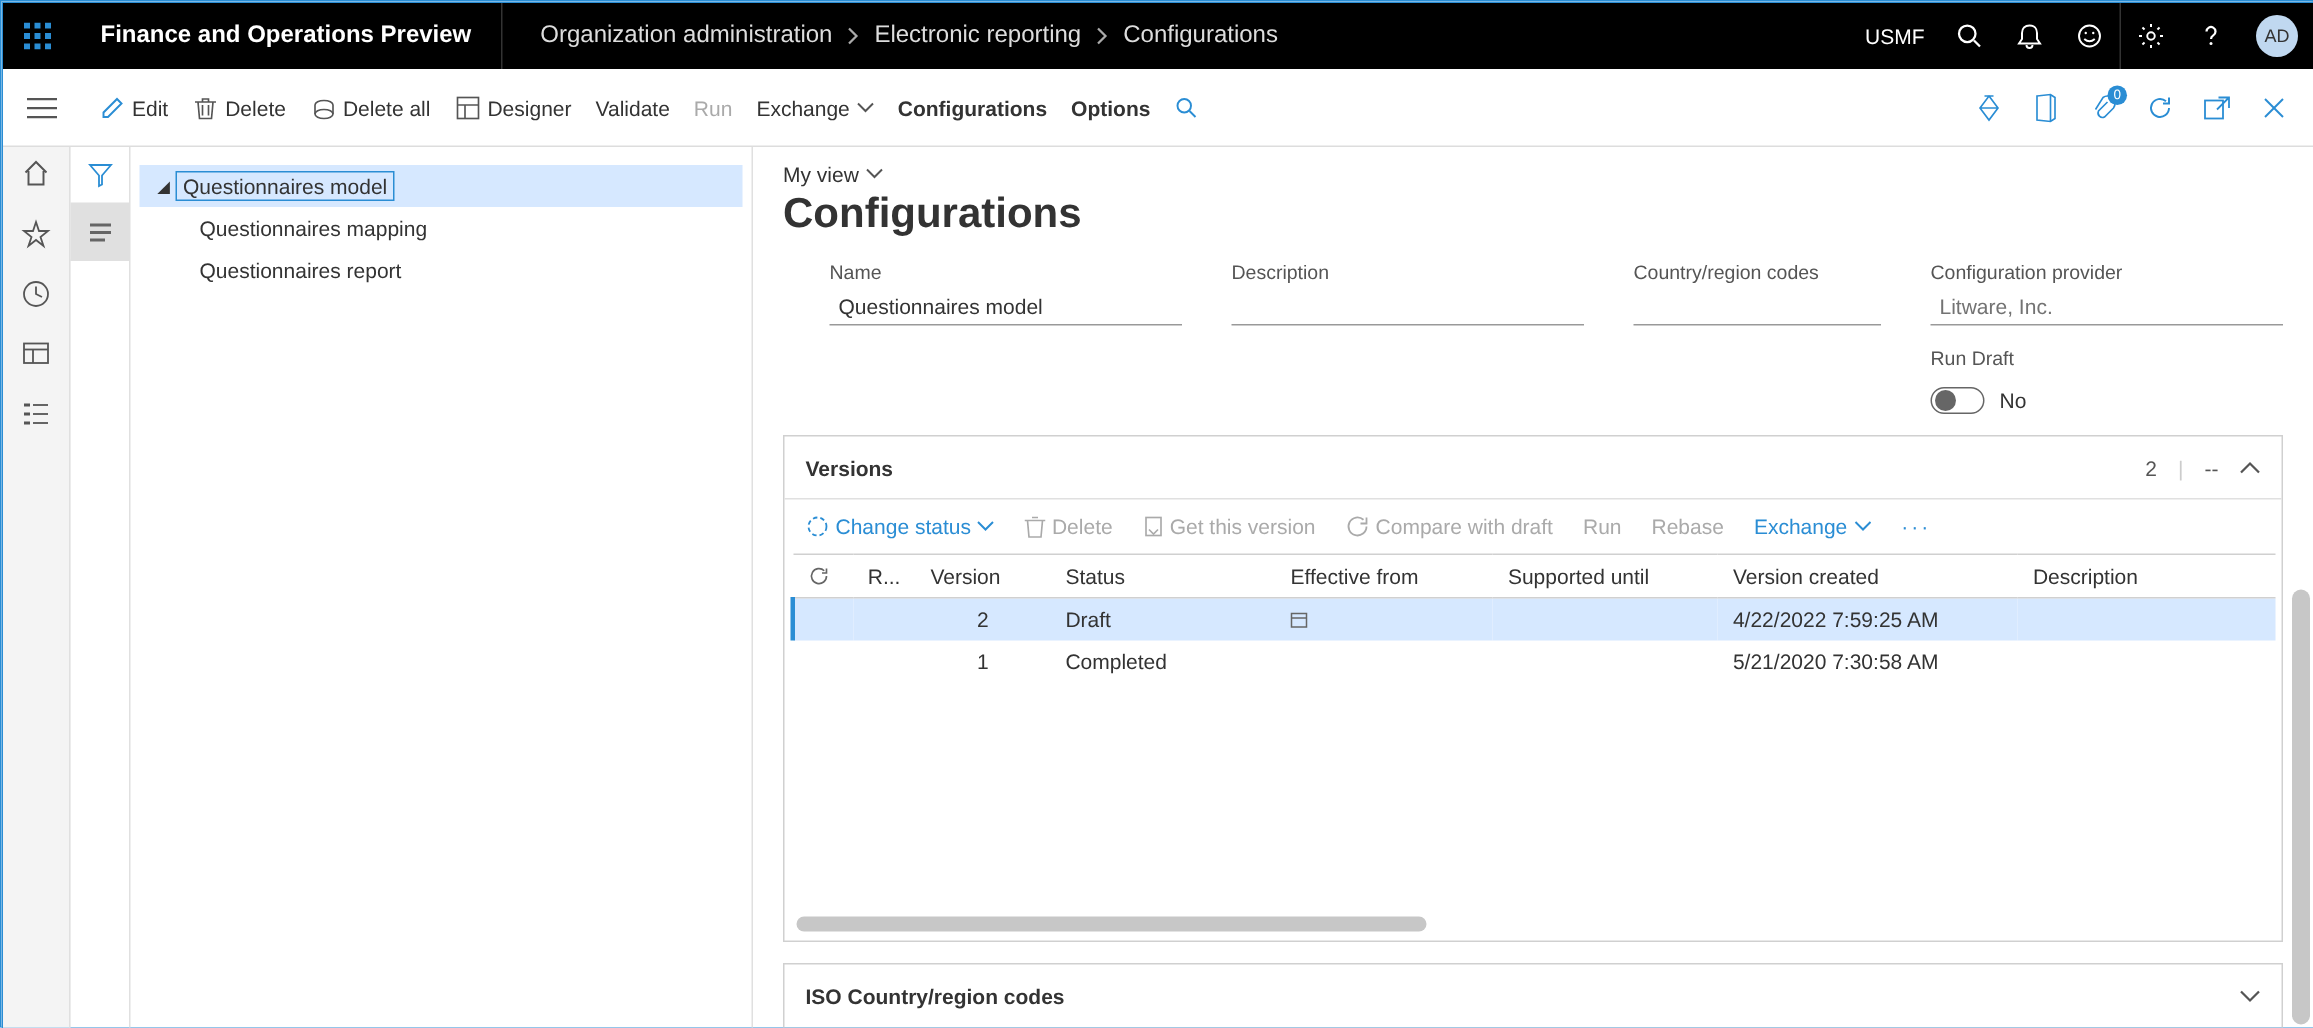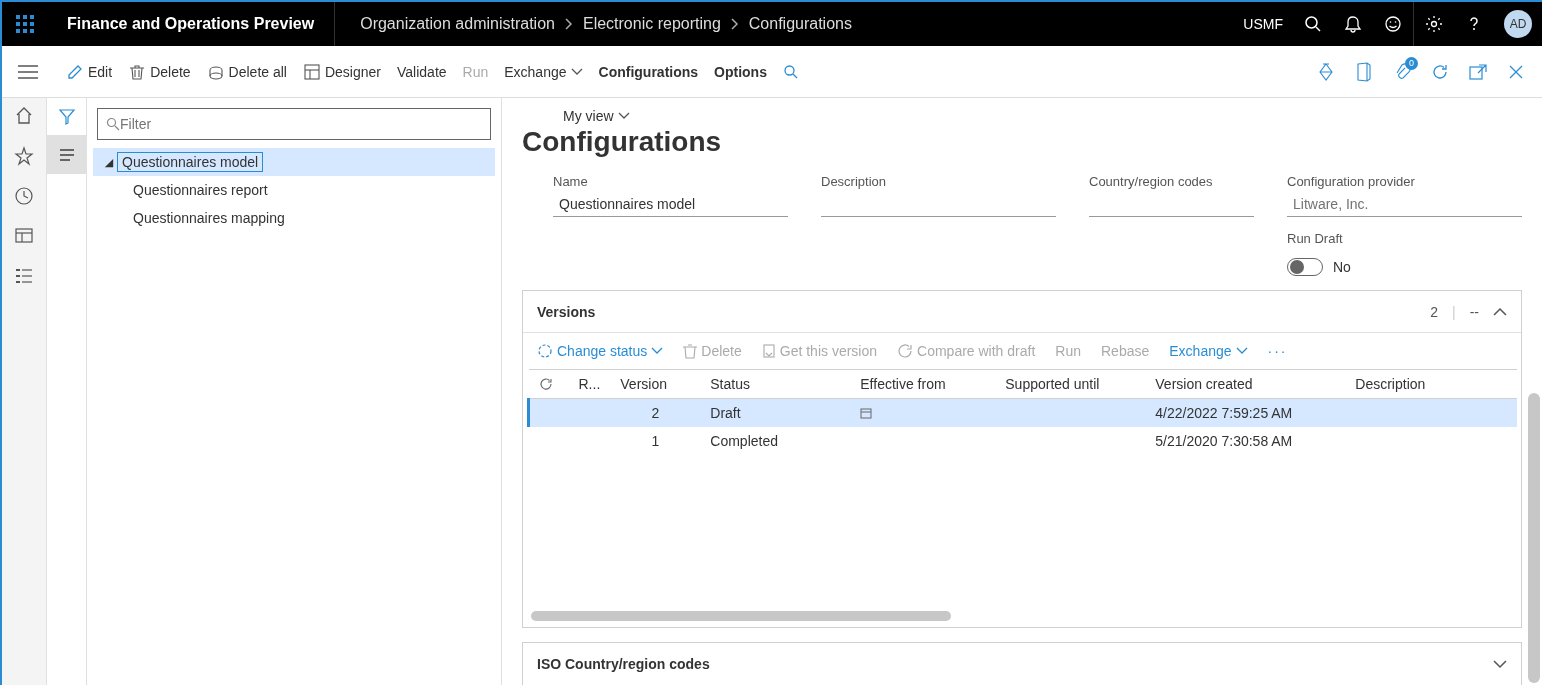--- a/index.html
+++ b/index.html
@@ -44,21 +44,21 @@
   .tree-node { display:flex; align-items:center; height:28px; padding-left:8px; cursor:pointer; }
   .tree-node .caret { width:16px; text-align:center; color:#333; font-size:11px; }
   .tree-node .label { padding:1px 4px; }
   .tree-node.selected { background:#d6e8ff; }
   .tree-node.selected .label { border:1px solid #2a8dd4; }
   .tree-child { display:flex; align-items:center; height:28px; padding-left:40px; cursor:pointer; }
   
   .content { flex:1; overflow-y:auto; padding: 10px 20px 10px 20px; position:relative; }
   .scrollbar-v { position:absolute; right:2px; top:295px; width:12px; height:290px; background:#c7c7c7; border-radius:6px; }
   
-  .view-sel { font-size:14px; display:flex; align-items:center; gap:4px; cursor:pointer;margin-left:41px; }
+  .view-sel { font-size:14px; display:flex; align-items:center; gap:4px; cursor:pointer; }
   .page-title { font-size:28px; font-weight:600; margin:2px 0 16px 0; }
   
   .field-row { display:flex; gap:33px; margin-bottom:6px;justify-content:flex-end; }
   .field { display:flex; flex-direction:column; }
   .field label { font-size:13px; color:#555; margin-bottom:4px; }
   .field .value { border-bottom:1px solid #999; padding:3px 6px; min-height:24px; }
   .field .value.link { color:#737373; }
   .field.w1 { width:235px; }
   .field.w2 { width:235px; }
   .field.w3 { width:165px; }
@@ -322,37 +322,30 @@
     <div class="fi active">
       <svg width="18" height="14" viewBox="0 0 18 14">
           <line x1="2" y1="2" x2="16" y2="2" stroke="#666" stroke-width="2"></line>
           <line x1="2" y1="7" x2="16" y2="7" stroke="#666" stroke-width="2"></line>
           <line x1="2" y1="12" x2="12" y2="12" stroke="#666" stroke-width="2"></line>
         </svg>
     </div>
   </div>
 
   <div class="tree-col">
-    <div class="filter-box">
-      <svg width="14" height="14" viewBox="0 0 14 14">
-          <circle cx="5.5" cy="5.5" r="4" stroke="#888" stroke-width="1.2" fill="none"></circle>
-          <line x1="9" y1="9" x2="13" y2="13" stroke="#888" stroke-width="1.2"></line>
-        </svg>
-      <input type="text" placeholder="Filter" style="">
-    </div>
     <div class="tree">
       <div class="tree-node selected">
         <span class="caret">◢</span>
         <span class="label">Questionnaires model</span>
       </div>
       <div class="tree-child">
+        <span>Questionnaires mapping</span>
+      </div>
+      <div class="tree-child">
         <span>Questionnaires report</span>
-      </div>
-      <div class="tree-child">
-        <span>Questionnaires mapping</span>
       </div>
     </div>
   </div>
 
   <div class="content" style="position:relative;">
 
     <div class="view-sel">
       <span>My view</span>
       <svg width="12" height="8" viewBox="0 0 12 8">
           <path d="M1 1 L6 6 L11 1" stroke="#555" stroke-width="1.3" fill="none"></path>

